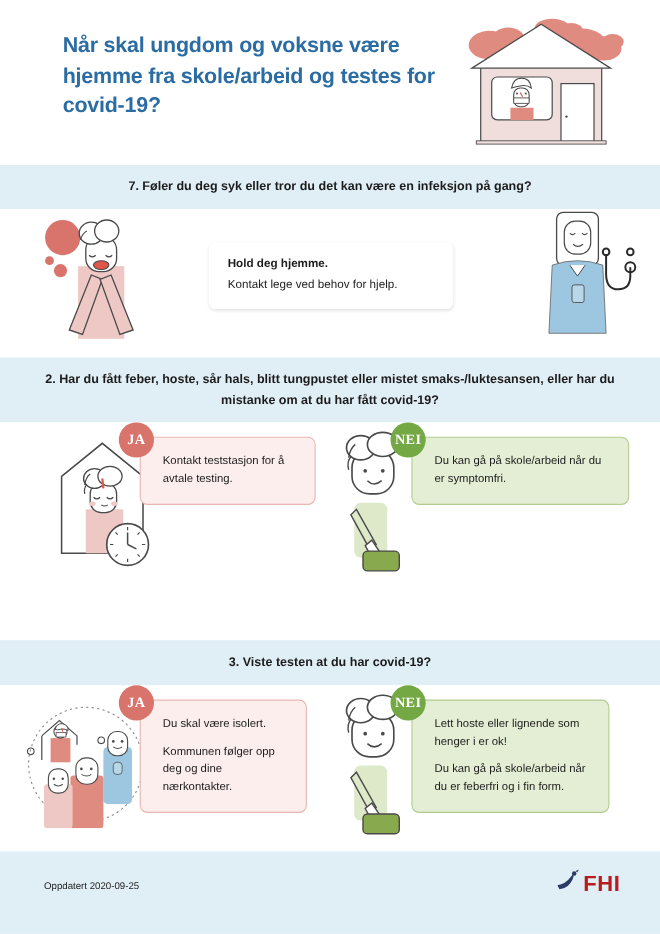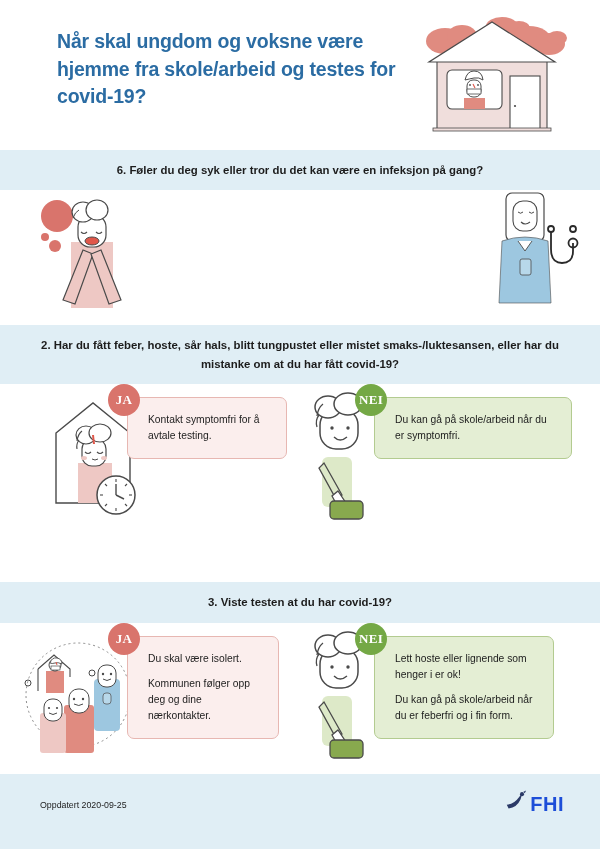--- a/index.html
+++ b/index.html
@@ -193,21 +193,21 @@
     position: absolute;
     right: 36px;
     top: 16px;
     display: flex;
     align-items: center;
     gap: 2px;
   }
   .footer-logo .logo-text {
     font-size: 20px;
     font-weight: bold;
-    color: #1d4ed8;
+    color: #b91c1c;
     letter-spacing: 0.5px;
   }
   .spacer-white { background: #ffffff; height: 15px; }
 </style>
 </head>
 <body>
 
 <div class="header">
   <div class="header-title">Når skal ungdom og voksne være hjemme fra skole/arbeid og testes for covid-19?</div>
 
@@ -242,21 +242,21 @@
 
       <rect x="103" y="62" width="30" height="54" fill="#ffffff" stroke="#4a4a4a" stroke-width="1.1"></rect>
       <circle cx="108" cy="92" r="1.1" fill="#4a4a4a"></circle>
 
       <rect x="26" y="114" width="118" height="3" fill="#f0dedc" stroke="#4a4a4a" stroke-width="0.8"></rect>
     </svg>
   </div>
 </div>
 
 <div class="band">
-  <div class="band-q">6. Føler du deg syk eller tror du det kan være en infeksjon på gang?</div>
+  <div class="band-q">7. Føler du deg syk eller tror du det kan være en infeksjon på gang?</div>
 </div>
 <div class="section-body" id="section1-body">
 
   <div class="art-sick">
     <svg viewBox="0 0 120 120" width="120" height="120">
       <circle cx="24" cy="26" r="16" fill="#d9746c"></circle>
       <circle cx="12" cy="47" r="4" fill="#d9746c"></circle>
       <circle cx="22" cy="56" r="6" fill="#d9746c"></circle>
 
       <rect x="38" y="52" width="42" height="66" fill="#eec8c4"></rect>
@@ -272,20 +272,24 @@
       <path d="M48 42 q3 3 6 0" stroke="#4a4a4a" stroke-width="1.1" fill="none"></path>
       <path d="M63 42 q3 3 6 0" stroke="#4a4a4a" stroke-width="1.1" fill="none"></path>
 
       <ellipse cx="59" cy="51" rx="7" ry="4" fill="#e0574a" stroke="#4a4a4a" stroke-width="1"></ellipse>
 
       <path d="M30 110 L50 60 L60 64 L42 114 z" fill="#eec8c4" stroke="#4a4a4a" stroke-width="1.2"></path>
       <path d="M88 110 L68 60 L58 64 L76 114 z" fill="#eec8c4" stroke="#4a4a4a" stroke-width="1.2"></path>
     </svg>
   </div>
 
+  <div class="card-white">
+    <div class="line-strong">Hold deg hjemme.</div>
+    <div class="line">Kontakt lege ved behov for hjelp.</div>
+  </div>
 
   <div class="art-doctor">
     <svg viewBox="0 0 100 125" width="100" height="125">
 
       <rect x="18" y="8" width="38" height="48" rx="6" fill="#ffffff" stroke="#4a4a4a" stroke-width="1.2"></rect>
 
       <rect x="25" y="16" width="24" height="30" rx="10" fill="#ffffff" stroke="#4a4a4a" stroke-width="1.1"></rect>
       <path d="M30 27 q2.5 2.5 5 0" stroke="#4a4a4a" stroke-width="1" fill="none"></path>
       <path d="M41 27 q2.5 2.5 5 0" stroke="#4a4a4a" stroke-width="1" fill="none"></path>
       <path d="M33 37 q4 4 9 0" stroke="#4a4a4a" stroke-width="1.1" fill="none"></path>
@@ -346,21 +350,21 @@
         <line x1="59" y1="113" x2="57" y2="115"></line>
       </g>
       <line x1="68" y1="104" x2="68" y2="93" stroke="#4a4a4a" stroke-width="1.4"></line>
       <line x1="68" y1="104" x2="76" y2="108" stroke="#4a4a4a" stroke-width="1.4"></line>
     </svg>
   </div>
 
   <div class="answer-wrap" style="left:108px; top:0px; width:180px;">
     <div class="badge ja">JA</div>
     <div class="bubble ja" style="width:160px;">
-      <p>Kontakt symptomfri for å avtale testing.</p>
+      <p>Kontakt teststasjon for å avtale testing.</p>
     </div>
   </div>
 
   <div class="art-happy-left">
     <svg viewBox="0 0 78 130" width="78" height="130">
 
       <rect x="12" y="18" width="38" height="40" rx="16" fill="#ffffff" stroke="#4a4a4a" stroke-width="1.5"></rect>
       <g fill="#ffffff" stroke="#4a4a4a" stroke-width="1.5">
         <ellipse cx="20" cy="16" rx="13" ry="11"></ellipse>
         <ellipse cx="40" cy="13" rx="14" ry="11"></ellipse>

